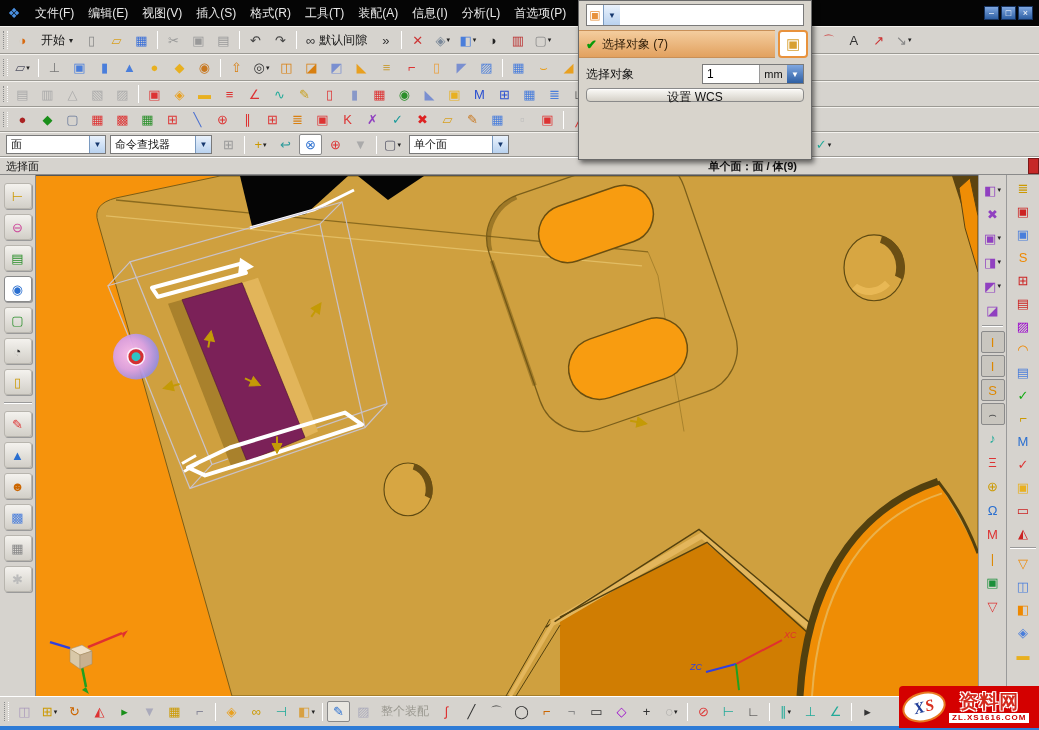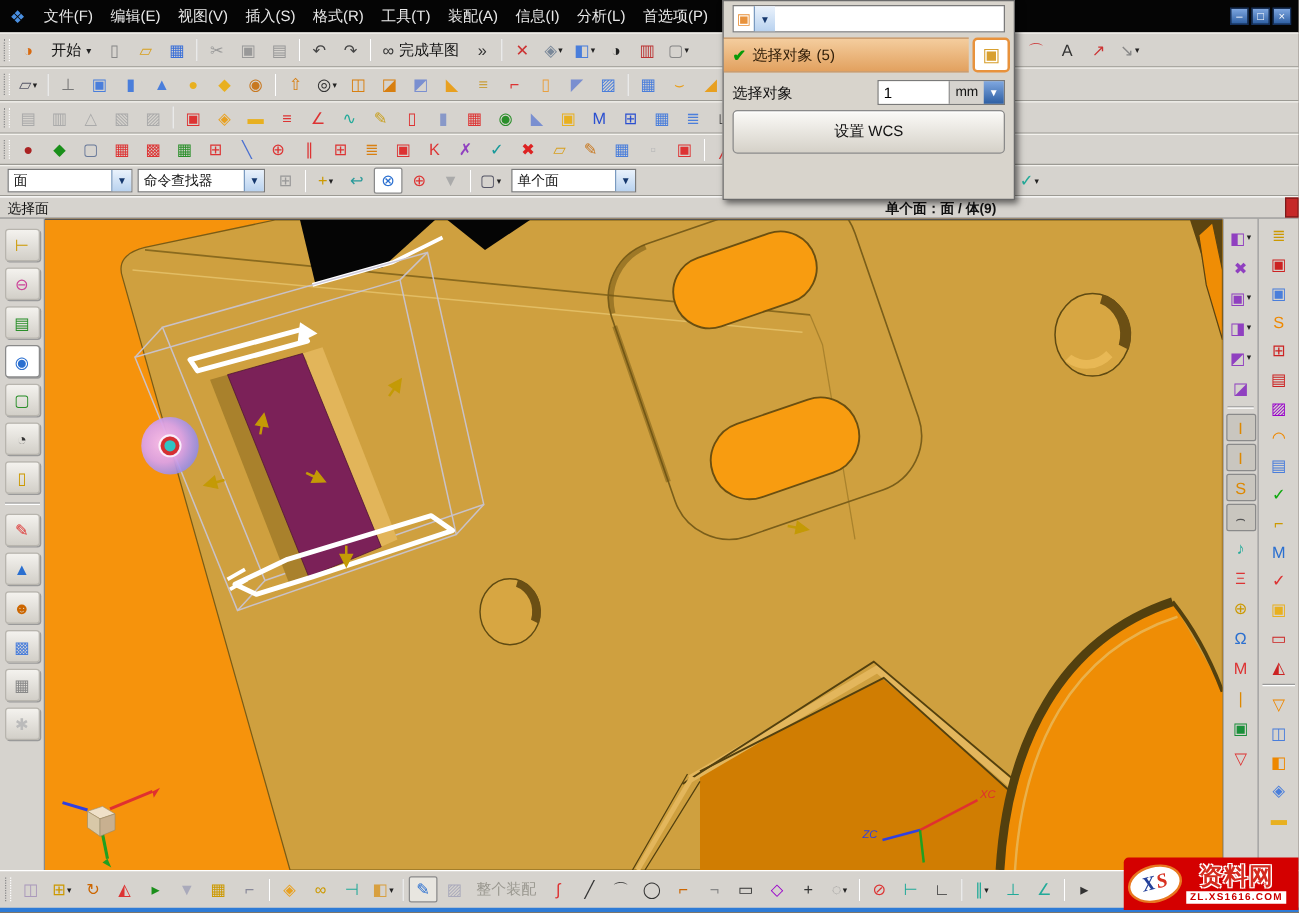--- a/index.html
+++ b/index.html
@@ -63,21 +63,21 @@
 .carrow{width:17px;height:100%;background:linear-gradient(#EAF2FC,#B9D2EF);border-left:1px solid #7a9ac0;color:#16386e;font-size:8px;display:flex;align-items:center;justify-content:center;}
 .selwrap{display:flex;align-items:center;gap:3px;margin:0 3px 4px 0;}
 .dlg-selrow{flex:1;height:28px;display:flex;align-items:center;gap:5px;padding:0 7px;background:linear-gradient(#F4CD9E,#E2A15F);border-top:1px solid #c89058;border-bottom:1px solid #c89058;font-size:12px;color:#33200a;}
 .chk{color:#089a08;font-weight:bold;font-size:13px;}
 .boxbtn{width:30px;height:28px;border:2px solid #E8923C;border-radius:4px;background:#fff;display:flex;align-items:center;justify-content:center;font-size:15px;color:#D8A030;}
 .dlg-gap{display:flex;align-items:center;height:24px;padding:0 7px;gap:6px;color:#111;}
 .gapgroup{margin-left:auto;display:flex;align-items:center;height:20px;border:1px solid #7a7a7a;}
 .gapgroup input{width:56px;height:18px;border:0;padding:0 4px;font-size:12px;outline:none;}
 .unit{width:28px;text-align:center;background:#D6D3CE;border-left:1px solid #9a9a9a;font-size:11px;height:18px;line-height:18px;}
 .uarrow{width:16px;height:18px;background:linear-gradient(#7FA7E0,#2E5FA3);color:#fff;font-size:8px;display:flex;align-items:center;justify-content:center;}
-.wcsbtn{display:block;width:calc(100% - 14px);margin:2px 7px 5px;height:35px;border:1px solid #8a8a8a;border-radius:4px;background:linear-gradient(#FBFAF7,#D5D1C8);font-size:12px;color:#111;box-shadow:inset 0 1px 0 #fff;}
+.wcsbtn{display:block;width:calc(100% - 14px);margin:2px 7px 5px;height:14px;border:1px solid #8a8a8a;border-radius:4px;background:linear-gradient(#FBFAF7,#D5D1C8);font-size:12px;color:#111;box-shadow:inset 0 1px 0 #fff;}
 .dlg-foot{display:flex;justify-content:flex-end;gap:8px;padding:2px 10px 0;}
 .fbtn{height:22px;min-width:56px;border:1px solid #8a8a8a;border-radius:5px;background:linear-gradient(#FBFAF7,#CFCBC2);font-size:12px;color:#222;box-shadow:inset 0 1px 0 #fff;}
 .fbtn.ok{min-width:64px;color:#067A06;font-weight:bold;}
 
 
 .watermark{position:absolute;right:0;bottom:2px;width:140px;height:42px;background:#D40000;z-index:30;display:flex;align-items:center;padding:2px 3px;gap:3px;border-top-left-radius:4px;}
 .wlogo{width:44px;height:30px;background:#fff;border:2px solid #E87820;border-radius:50%;transform:rotate(-14deg);display:flex;align-items:center;justify-content:center;gap:1px;flex:none;}
 .wlogo .lx{font-family:"Liberation Serif",serif;font-style:italic;font-weight:bold;font-size:16px;color:#23409A;}
 .wlogo .ls{font-family:"Liberation Serif",serif;font-style:italic;font-weight:bold;font-size:16px;color:#D83020;}
 .wtxt{display:flex;flex-direction:column;align-items:center;line-height:1;}
@@ -148,21 +148,21 @@
         <span class="ic">
           <span class="g" style="color: rgb(68, 68, 68);">↶</span>
         </span>
         <span class="ic">
           <span class="g" style="color: rgb(68, 68, 68);">↷</span>
         </span>
         <span class="sep"></span>
       </span>
     <span class="finder">
         <span class="g" style="font-size:13px;color:#333">∞</span>
-        <span>完成草图</span>
+        <span>默认间隙</span>
       </span>
     <span style="display:flex;align-items:center;">
         <span class="ic">
           <span class="g" style="color: rgb(51, 51, 51);">»</span>
         </span>
         <span class="sep"></span>
         <span class="ic">
           <span class="g" style="color: rgb(204, 51, 51);">✕</span>
         </span>
         <span class="ic">
@@ -976,21 +976,21 @@
   <div class="bluestrip"></div>
 
   <div class="dialog">
     <div class="dlg-combo">
       <span class="cicon">▣</span>
       <span class="carrow">▼</span>
     </div>
     <div class="selwrap">
       <div class="dlg-selrow">
         <span class="chk">✔</span>
-        <span>选择对象 (5)</span>
+        <span>选择对象 (7)</span>
       </div>
       <button class="boxbtn">
           <span>▣</span>
         </button>
     </div>
     <div class="dlg-gap">
       <label>选择对象</label>
       <span class="gapgroup">
         <input value="1" style="">
         <span class="unit">mm</span>

